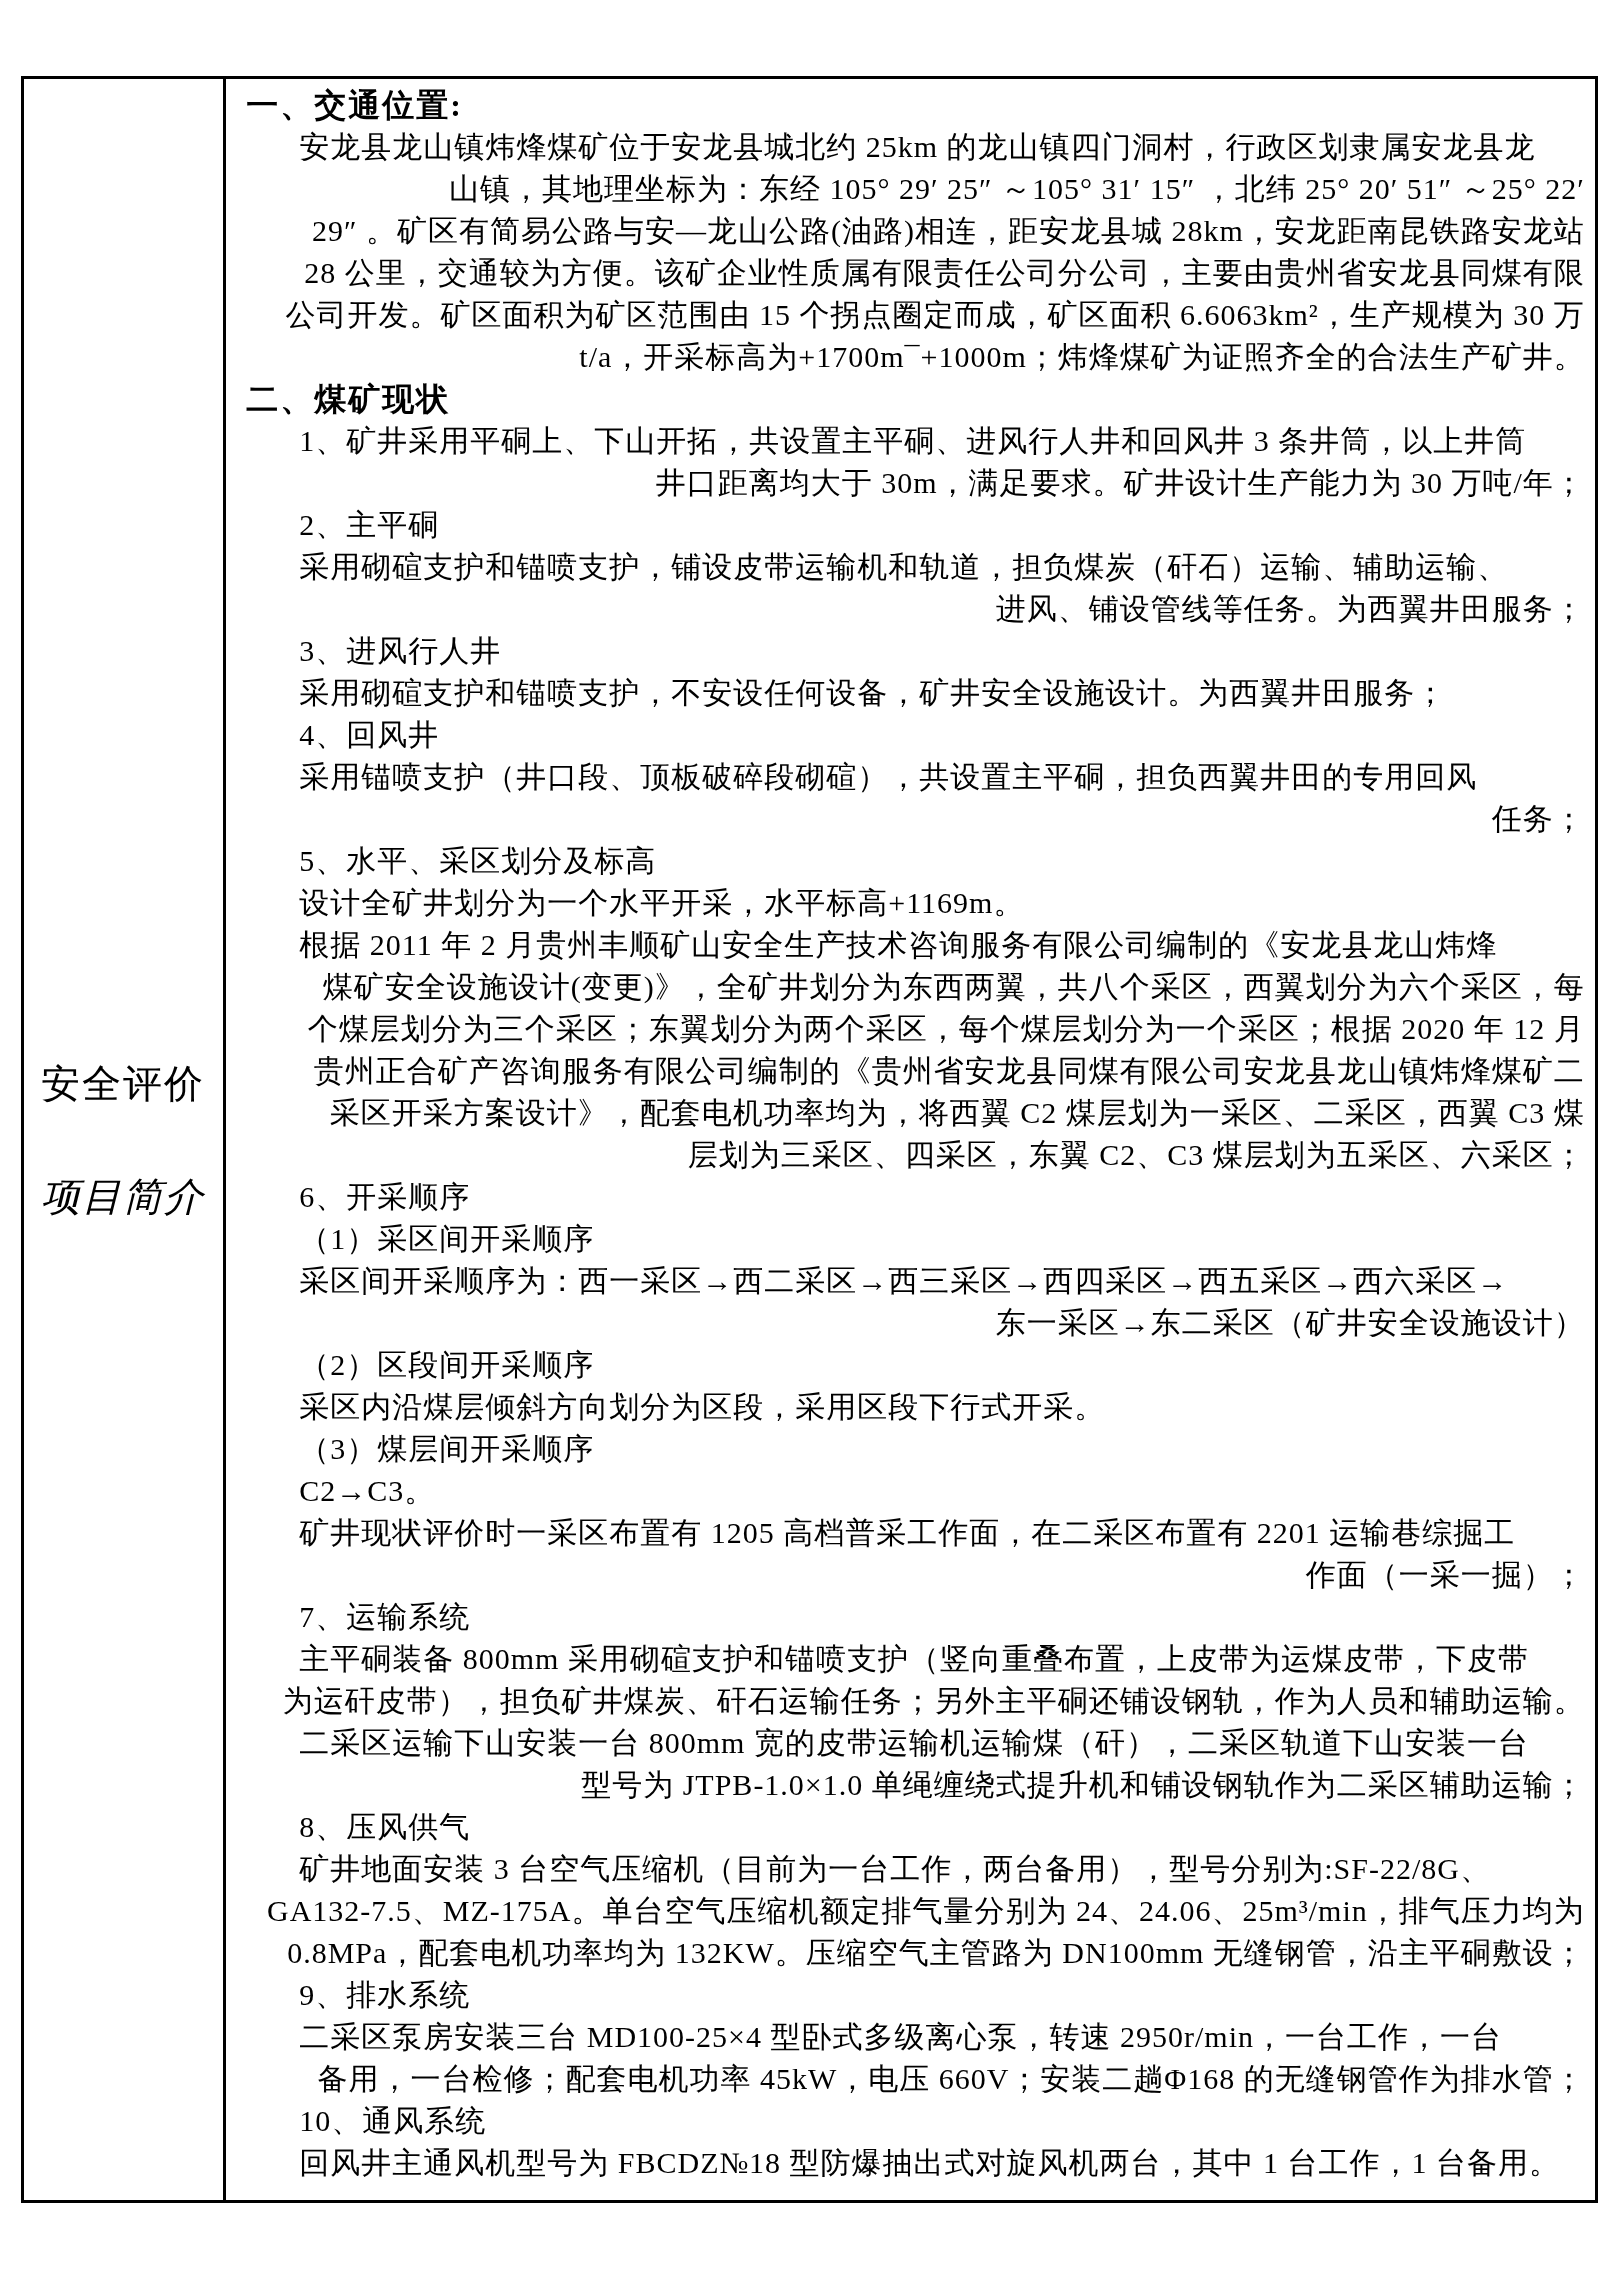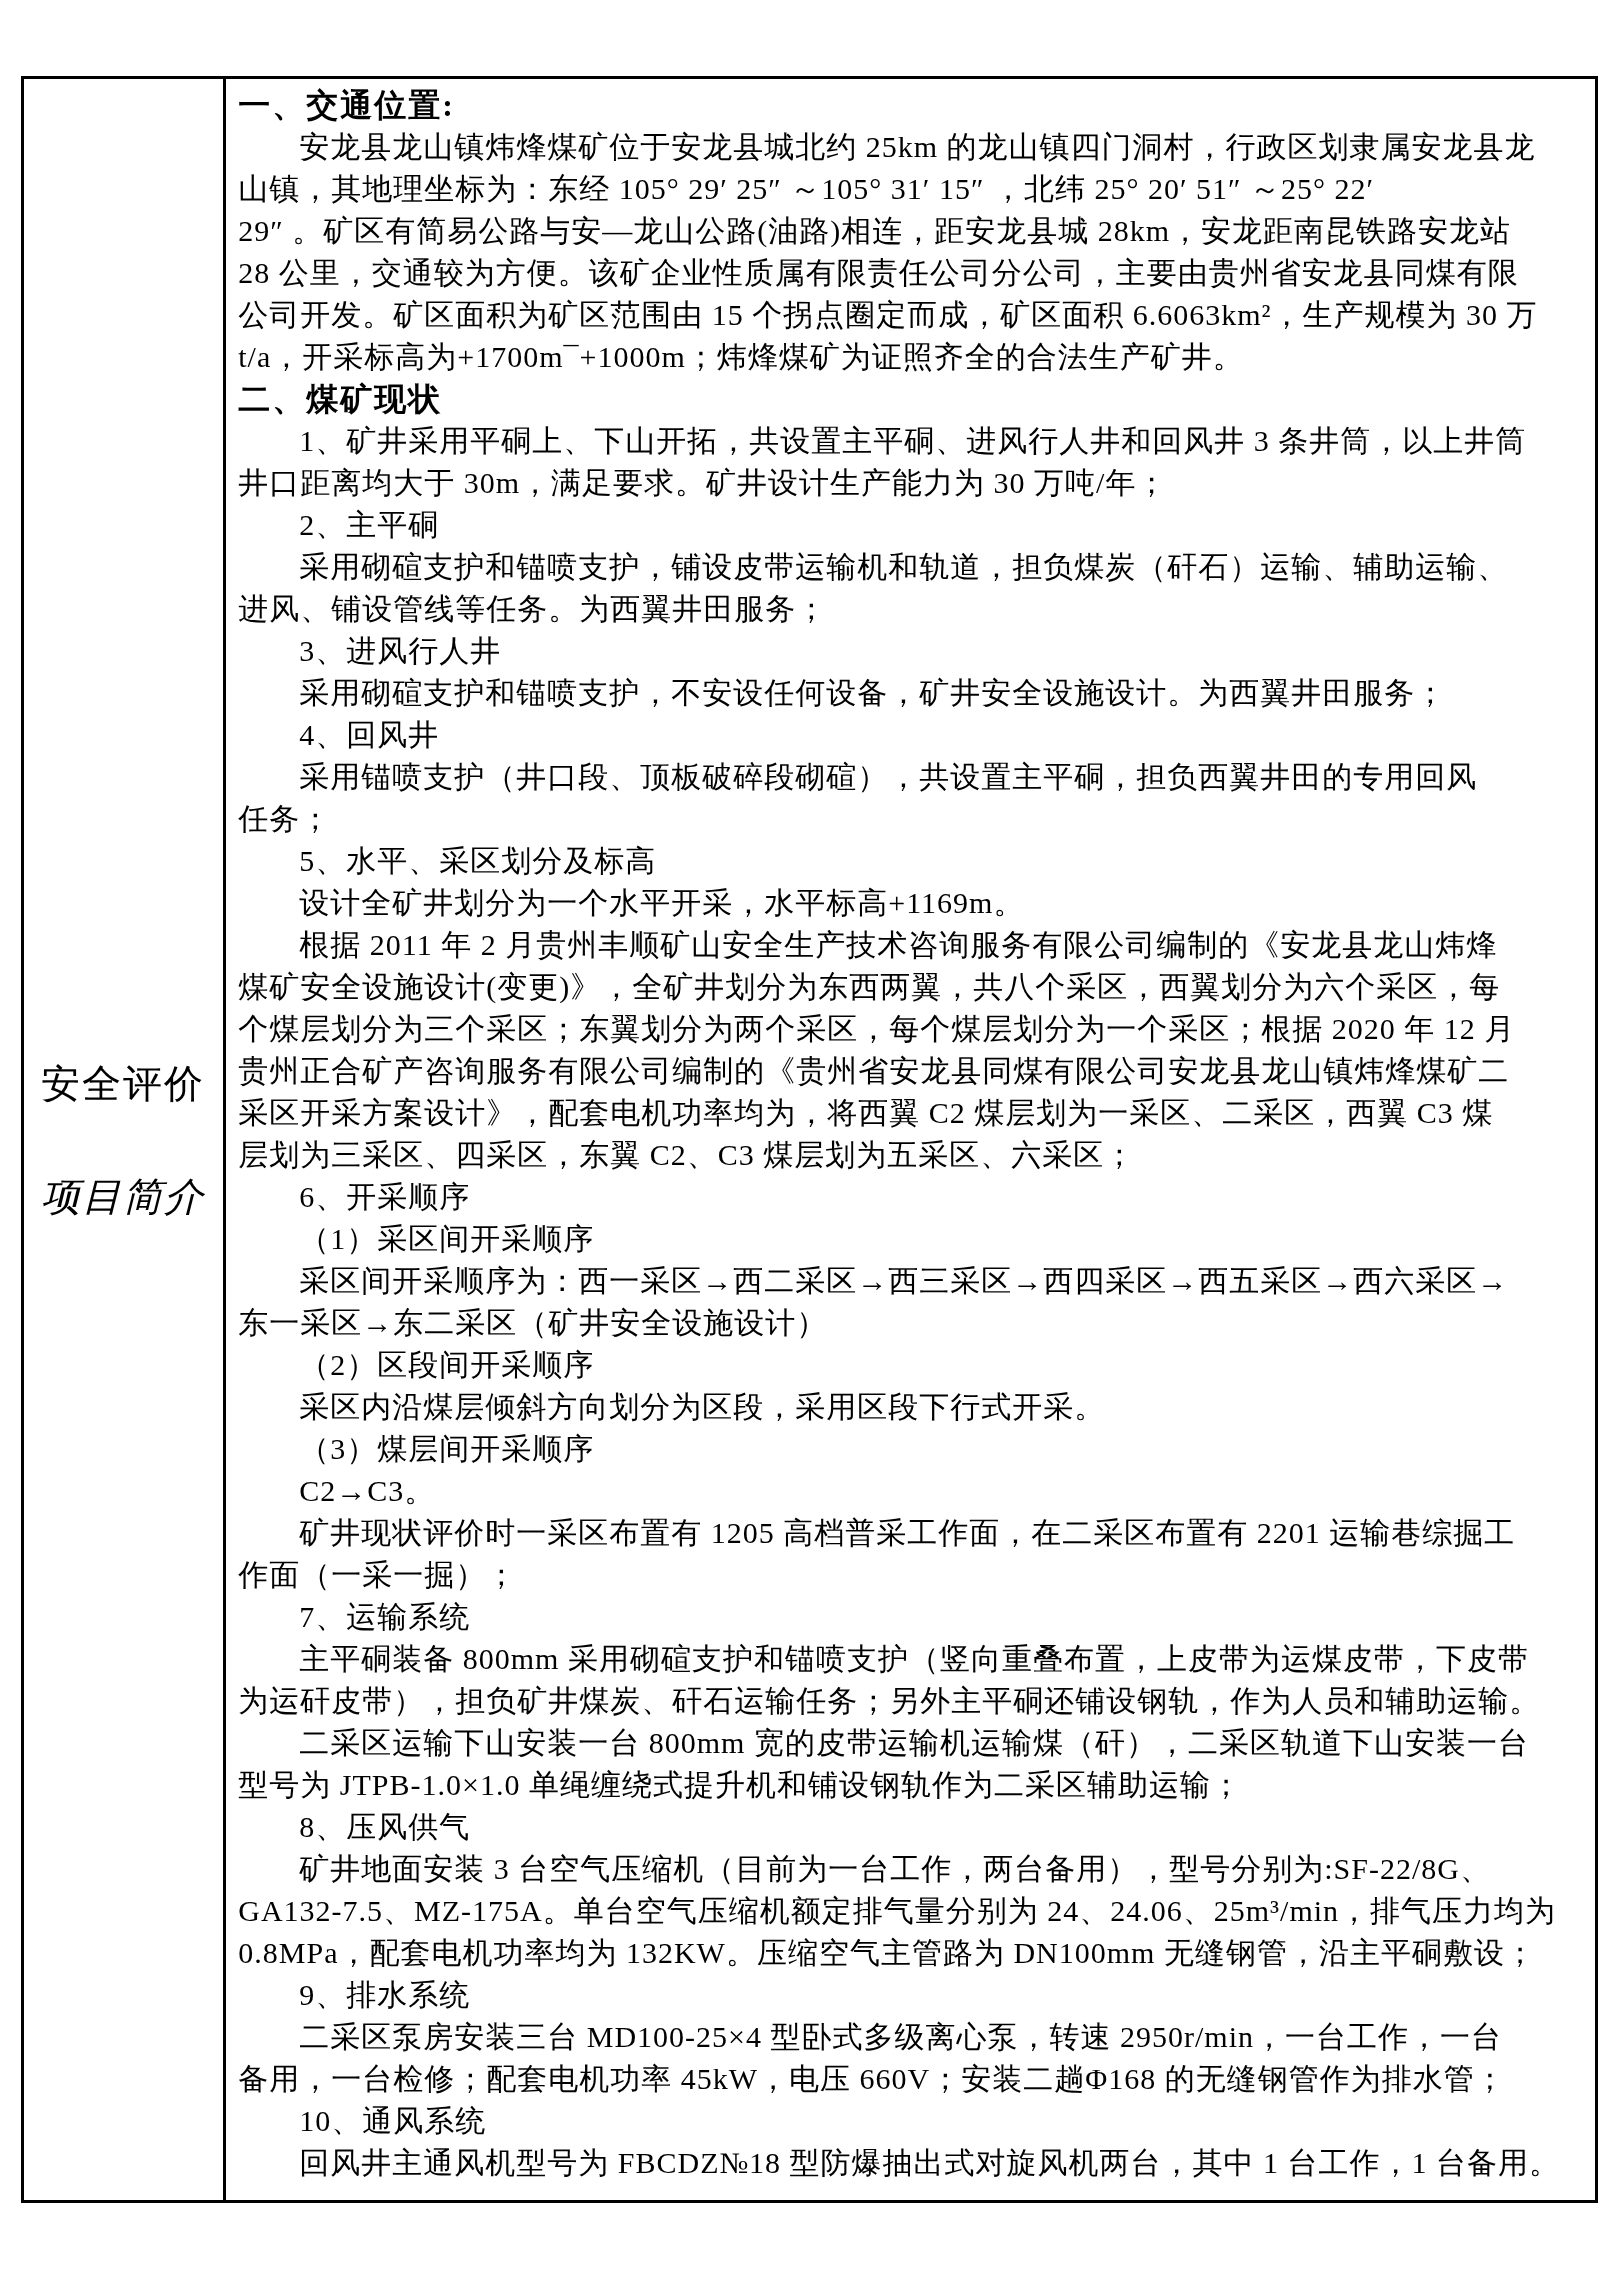--- a/index.html
+++ b/index.html
@@ -58,26 +58,28 @@
     line-height: 42px;
     height: 42px;
     white-space: nowrap;
     letter-spacing: 1px;
     overflow: hidden;
   }
   .line.h {
     font-weight: bold;
     font-size: 32px;
     letter-spacing: 2px;
+    margin-left: 8px;
   }
   .line.i {
     text-indent: 61px;
   }
   .line.f {
     text-indent: 0;
+    text-align: right;
   }
 </style>
 </head>
 <body>
 
 <div class="page">
   <div class="doc-table">
     <div class="cell-left">
       <div class="label-line">安全评价</div>
       <div class="label-line">项目简介</div>

